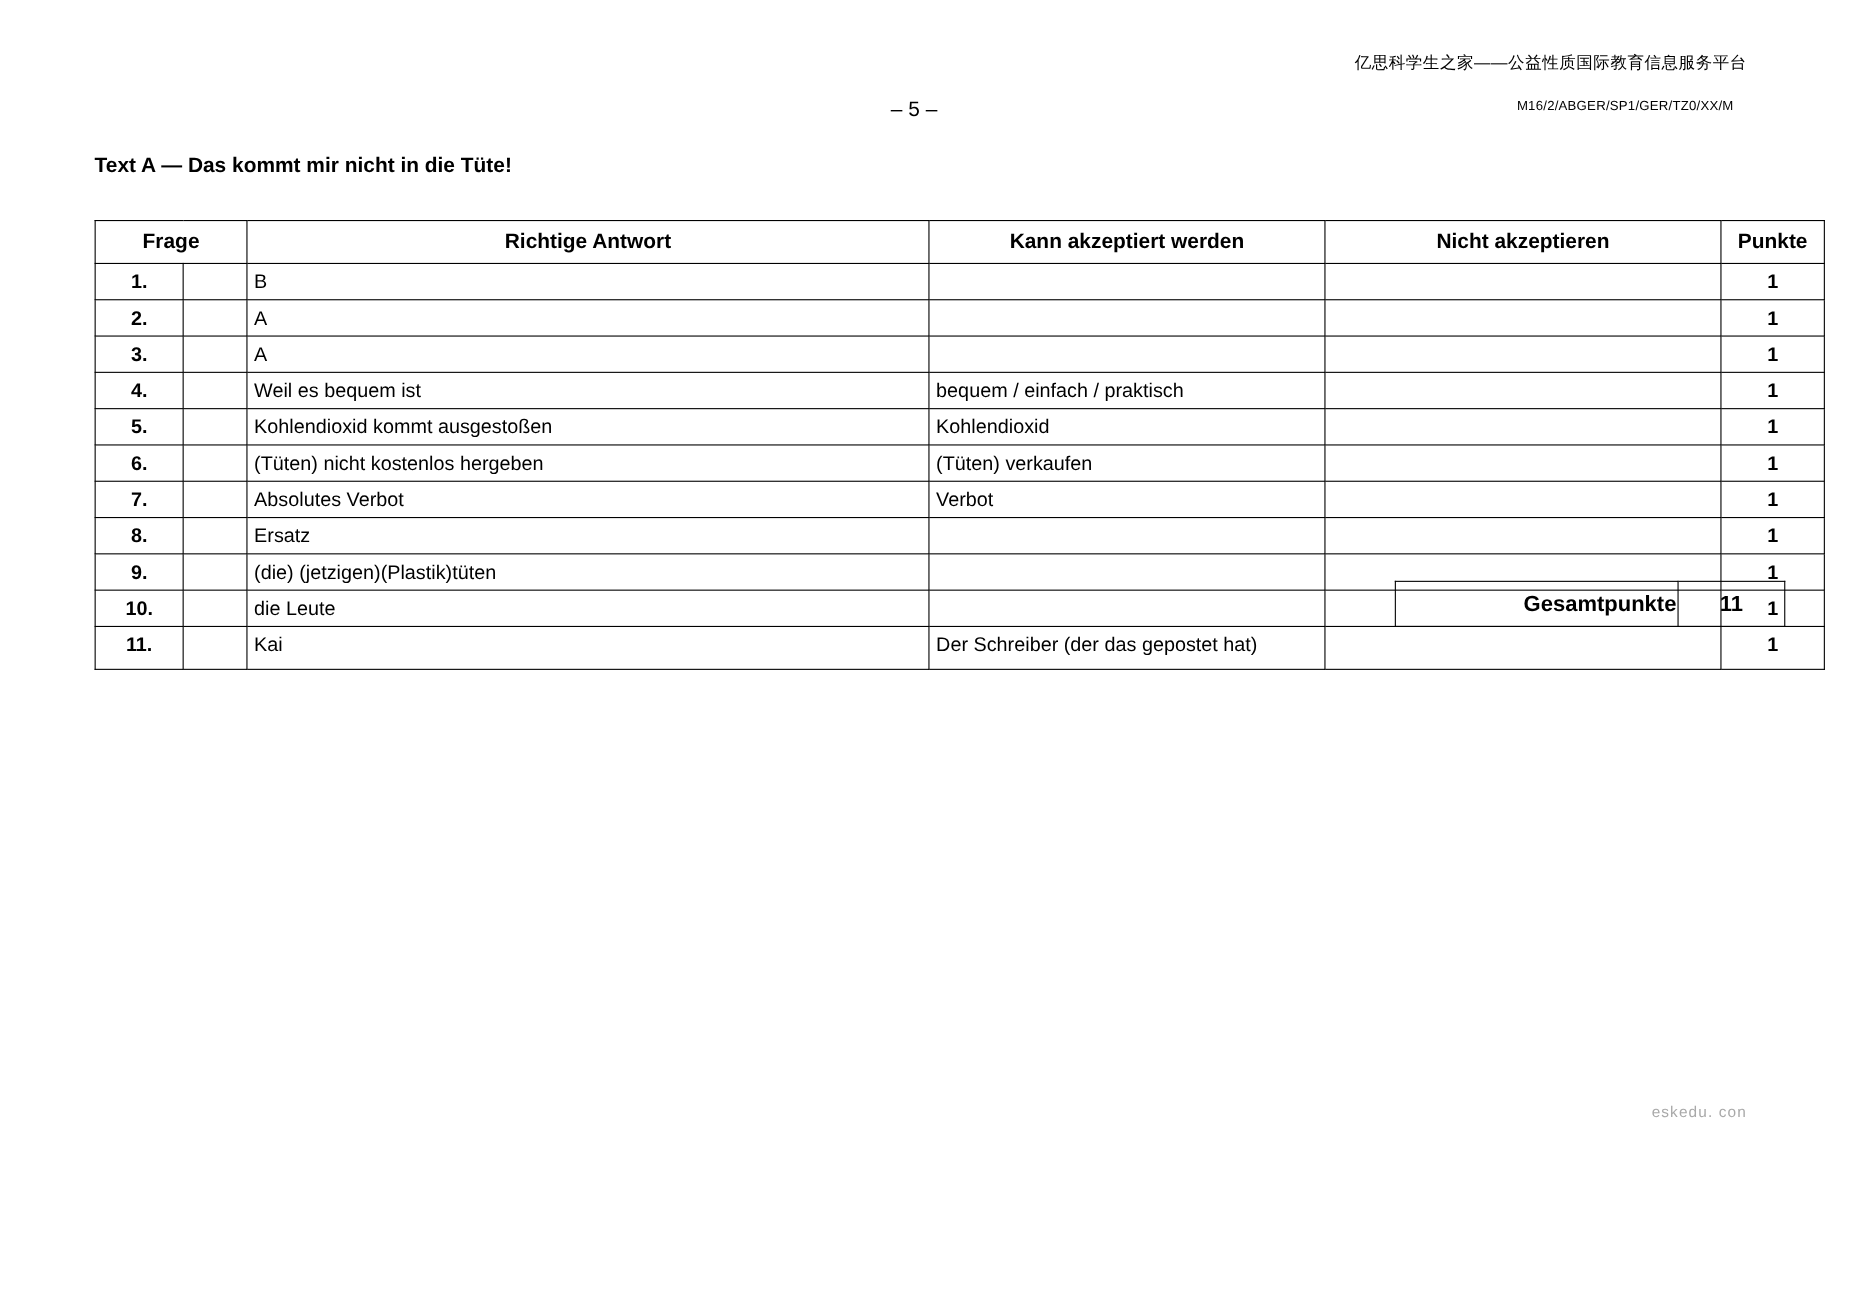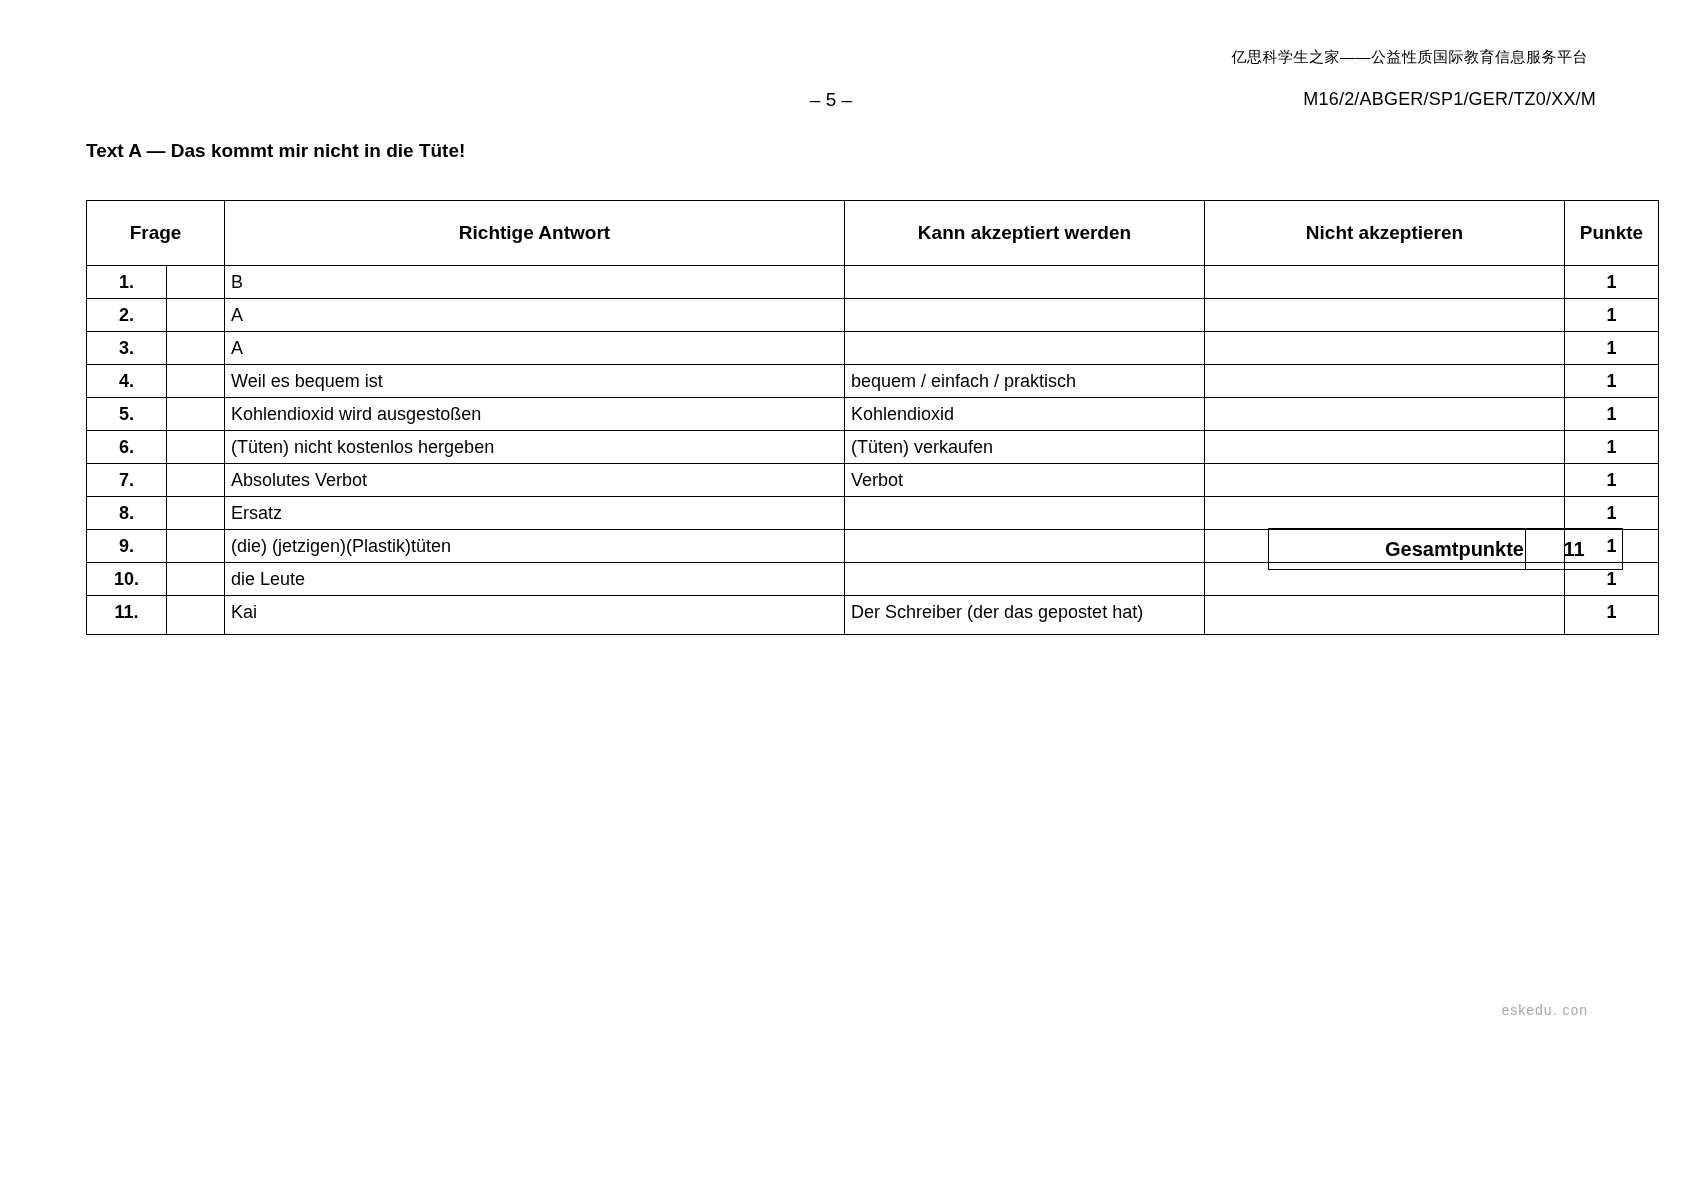--- a/index.html
+++ b/index.html
@@ -41,22 +41,22 @@
     color: #000;
   }
   .page-number-inner {
     display: inline-block;
     margin-left: -22px;
   }
 
   .paper-code {
     position: absolute;
     top: 89px;
-    right: 88px;
-    font-size: 18px;
+    right: 108px;
+    font-size: 12px;
     letter-spacing: 0.2px;
     white-space: nowrap;
   }
 
   .section-title {
     position: absolute;
     top: 140px;
     left: 86px;
     font-size: 19px;
     font-weight: bold;
@@ -79,21 +79,21 @@
     border: 1.6px solid #000;
     font-size: 18px;
     padding: 3px 6px;
     vertical-align: top;
     line-height: 1.45;
   }
   table.markscheme thead th {
     text-align: center;
     font-weight: bold;
     font-size: 19px;
-    padding: 18px 6px;
+    padding: 5px 6px;
     vertical-align: middle;
   }
 
   col.c-frage { width: 80px; }
   col.c-blank { width: 58px; }
   col.c-answer { width: 620px; }
   col.c-accept { width: 360px; }
   col.c-reject { width: 360px; }
   col.c-points { width: 94px; }
 
@@ -212,21 +212,21 @@
           <td class="q-num">4.</td>
           <td class="blank-cell"></td>
           <td>Weil es bequem ist</td>
           <td>bequem / einfach / praktisch</td>
           <td></td>
           <td class="points">1</td>
         </tr>
         <tr>
           <td class="q-num">5.</td>
           <td class="blank-cell"></td>
-          <td>Kohlendioxid wird ausgestoßen</td>
+          <td>Kohlendioxid kommt ausgestoßen</td>
           <td>Kohlendioxid</td>
           <td></td>
           <td class="points">1</td>
         </tr>
         <tr>
           <td class="q-num">6.</td>
           <td class="blank-cell"></td>
           <td>(Tüten) nicht kostenlos hergeben</td>
           <td>(Tüten) verkaufen</td>
           <td></td>

